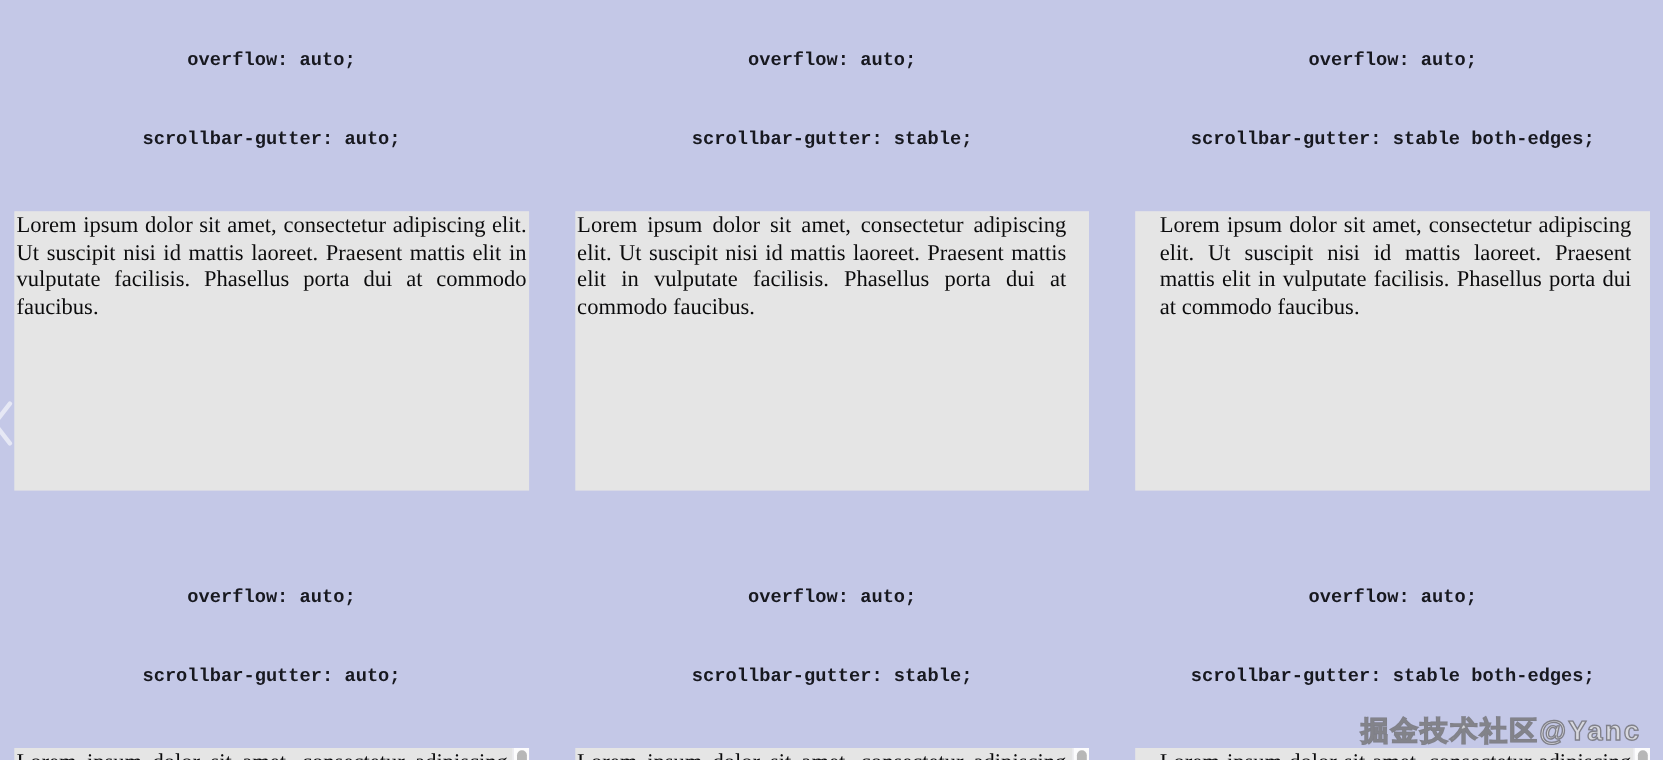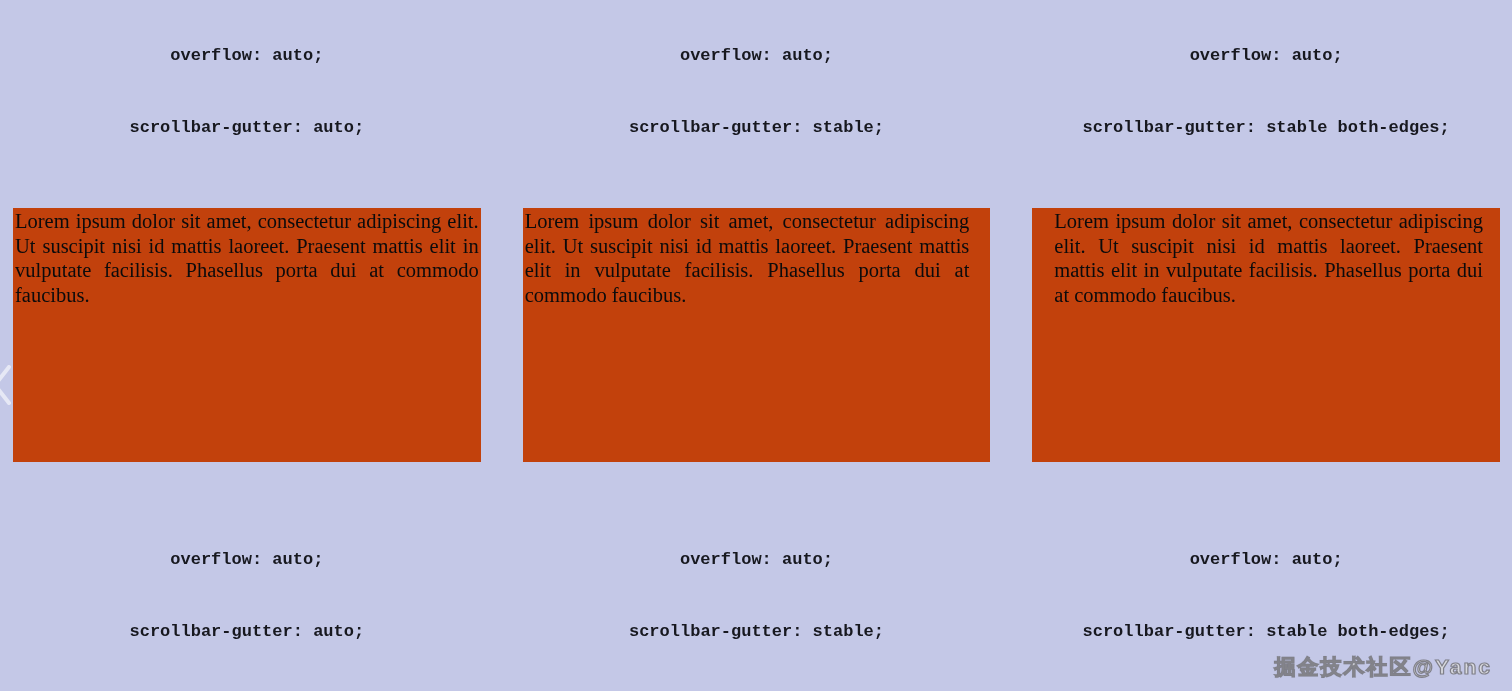--- a/index.html
+++ b/index.html
@@ -21,22 +21,22 @@
     margin-top: -4px;
     text-align: center;
     font-family: "Liberation Mono", "DejaVu Sans Mono", monospace;
     font-weight: bold;
     font-size: 17px;
     line-height: 24px;
     color: #17181f;
     white-space: pre;
   }
   .box {
-    margin-top: 20px;
-    background: #c2410c;
+    margin-top: 4px;
+    background: #e5e5e5;
     position: relative;
     overflow: hidden;
   }
   .box-short { height: 254px; }
   .box-long  { height: 261px; }
   .box .content {
     font-size: 20.5px;
     line-height: 24.5px;
     color: #0b0b0c;
     text-align: justify;
@@ -78,21 +78,21 @@
     opacity: 0.75;
   }
 
   
   .watermark {
     position: absolute;
     right: 20px;
     bottom: 10px;
     font-family: "Liberation Sans", sans-serif;
     font-weight: bold;
-    font-size: 21px;
+    font-size: 25px;
     letter-spacing: 2px;
     color: rgba(255,255,255,0.65);
     -webkit-text-stroke: 1.2px rgba(115,115,122,0.85);
     text-shadow: 0 0 1px rgba(110,110,118,0.6);
     white-space: nowrap;
   }
 </style>
 </head>
 <body>
 

